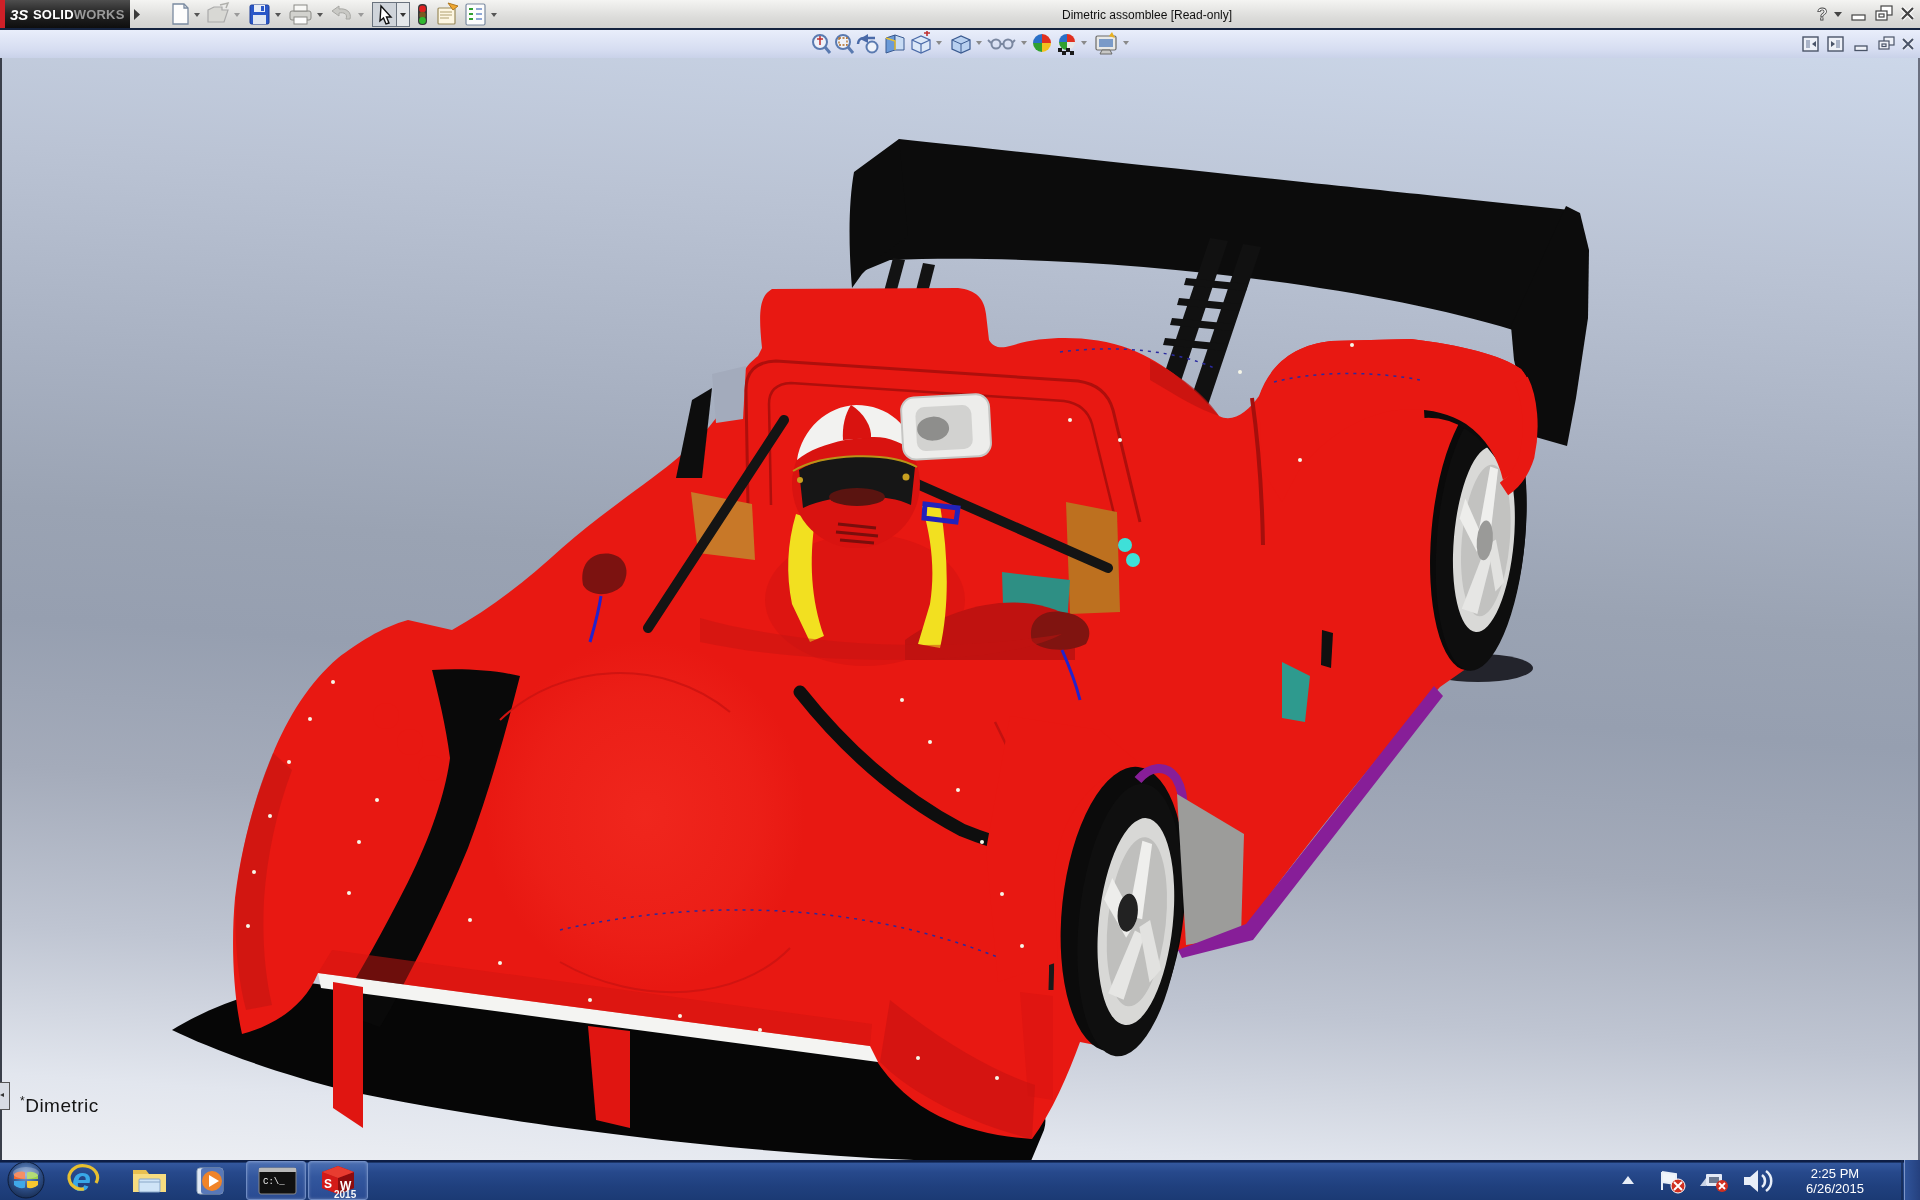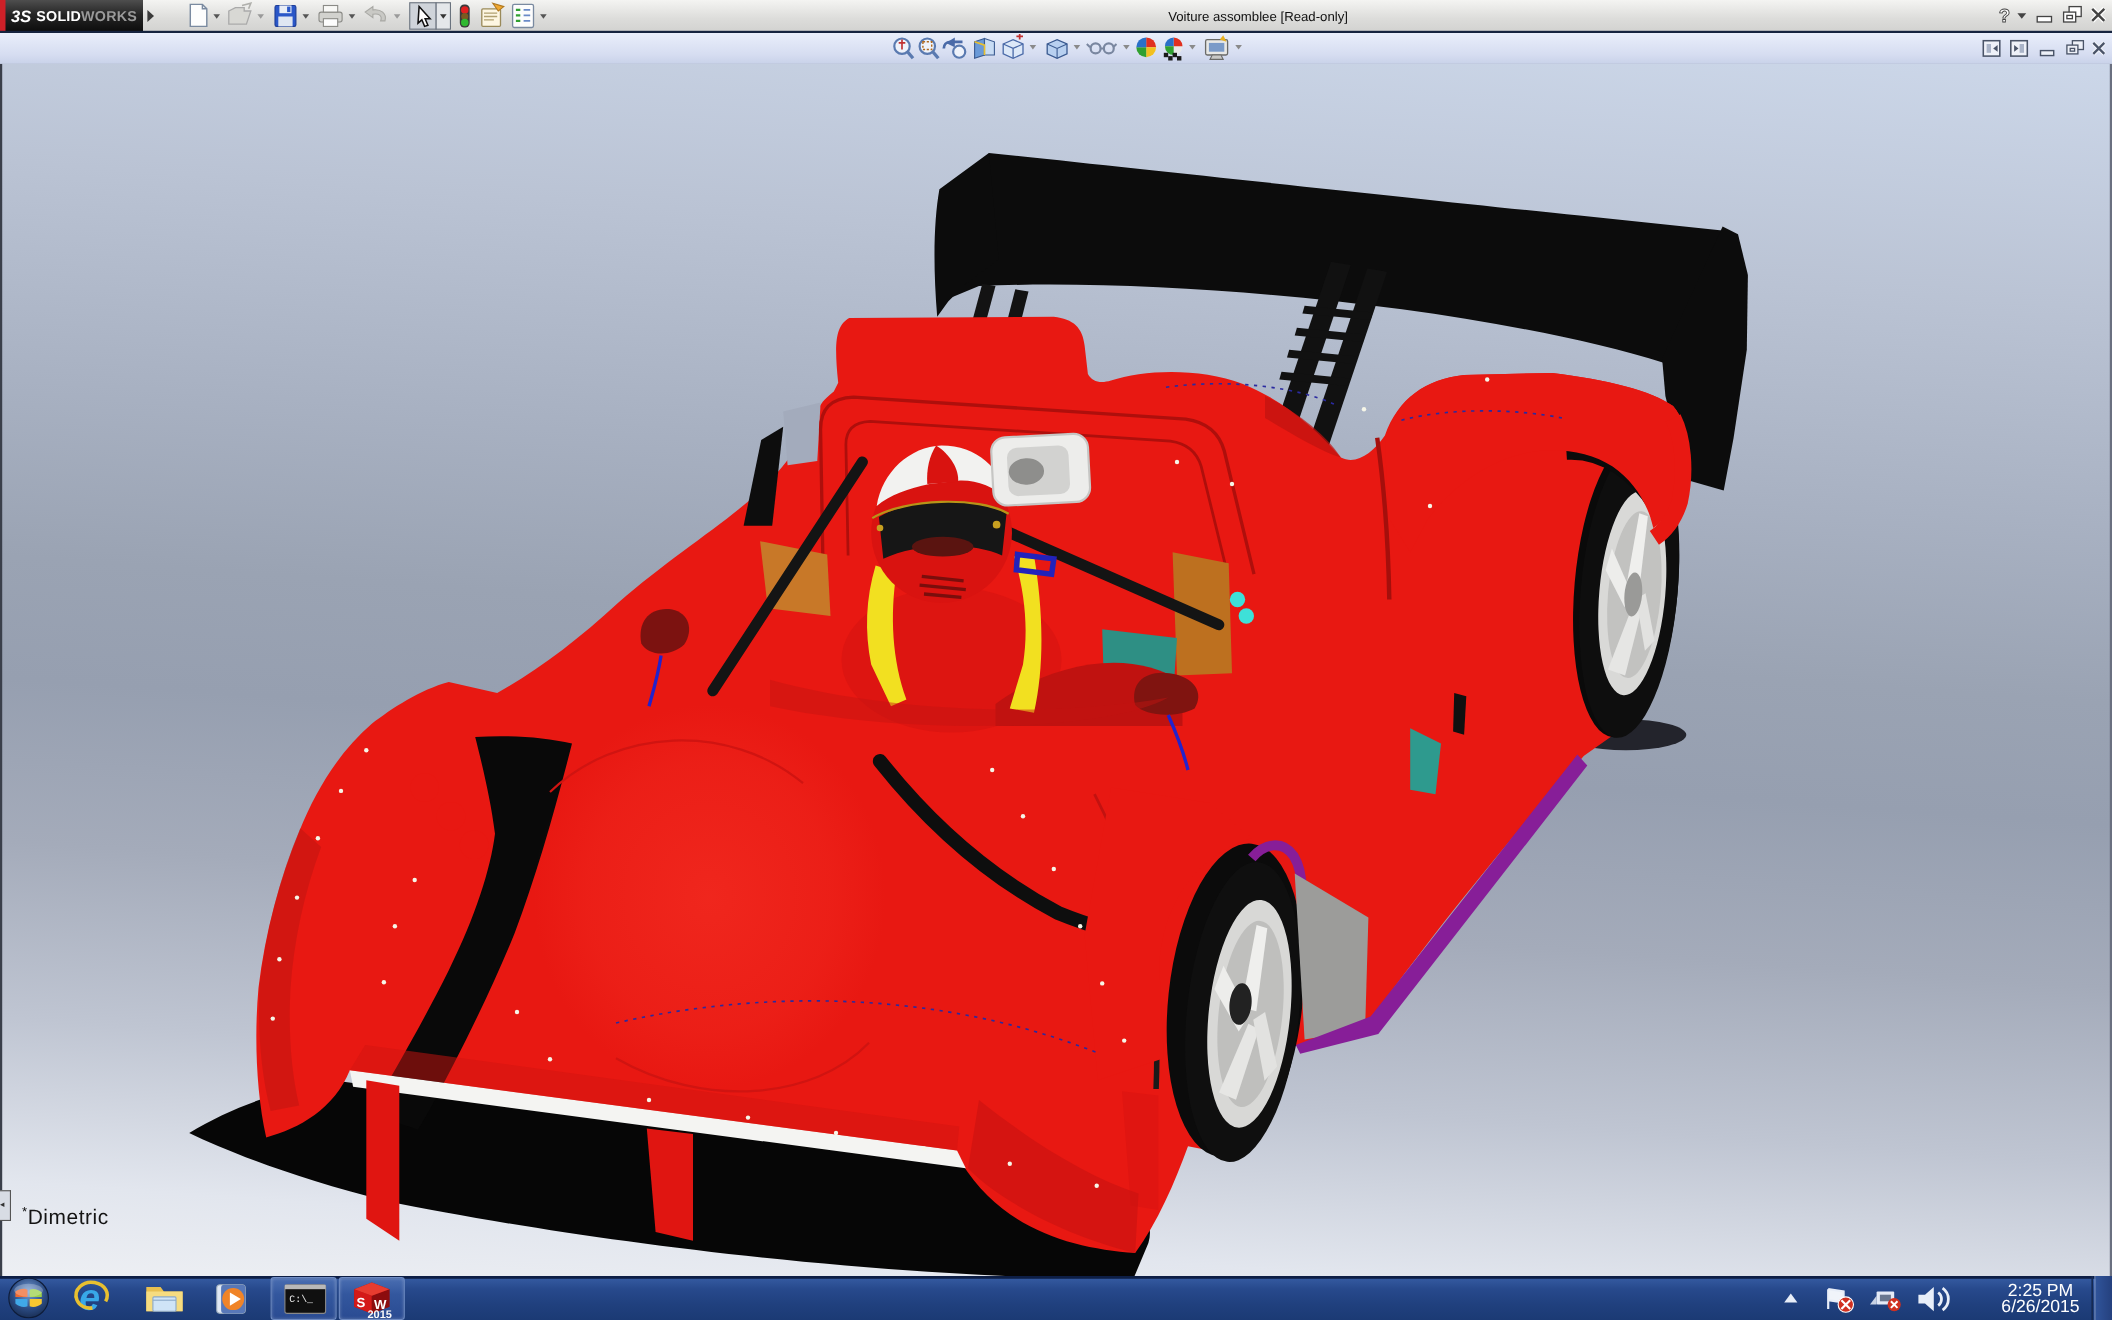--- a/index.html
+++ b/index.html
@@ -23,21 +23,21 @@
   #vpborderR{position:absolute;left:1918px;top:58px;width:2px;height:1102px;background:#6a7080;}
   #dimetric{position:absolute;left:20px;top:1094px;font-size:19px;color:#141414;letter-spacing:0.5px;}
   #dimetric sup{font-size:12px;}
   #sidetab{position:absolute;left:0px;top:1082px;width:9px;height:26px;background:#d8dce4;border:1px solid #555;border-left:none;font-size:8px;color:#333;line-height:24px;}
   
   #taskbar{position:absolute;left:0;top:1160px;width:1920px;height:40px;
     background:linear-gradient(#2d528f 0%,#27498c 12%,#2242833 0%);
     background:linear-gradient(#0d1e45 0%,#0d1e45 5%,#33589e 8%,#27498c 30%,#20407e 65%,#1b3a74 100%);}
   .tbbtn{position:absolute;top:1161px;height:37px;border-radius:3px;
     background:linear-gradient(#4a6eb2,#33579e 40%,#2a4b92);border:1px solid #6f8cc4;box-shadow:inset 0 0 3px rgba(255,255,255,.3);}
-  #traytime{position:absolute;left:1772px;top:1166px;width:126px;text-align:center;color:#fff;font-size:16px;line-height:15px;padding-left:20px;}
+  #traytime{position:absolute;left:1772px;top:1166px;width:126px;text-align:center;color:#fff;font-size:13px;line-height:15px;}
   #showdesk{position:absolute;left:1904px;top:1160px;width:16px;height:40px;
     background:linear-gradient(90deg,#30549a,#243f7c);border-left:1px solid #7c95c8;}
 </style>
 </head>
 <body>
 <div id="stage">
 
   <div id="viewport"></div>
   <svg id="carsvg" style="position:absolute;left:0;top:58px" width="1920" height="1102" viewBox="0 58 1920 1102">
     <defs>
@@ -229,21 +229,21 @@
   <div id="sidetab">◂</div>
 
   <div id="row1"></div>
   <div id="logo"></div>
   <div id="logored"></div>
   <svg id="logosvg" style="position:absolute;left:0;top:0" width="520" height="29" viewBox="0 0 520 29">
     <text x="10" y="20" font-size="15" font-weight="bold" font-style="italic" fill="#fff" font-family="Liberation Sans">3S</text>
     <text x="33" y="19" font-size="13" font-weight="bold" fill="#ffffff" font-family="Liberation Sans" letter-spacing="0.2">SOLID<tspan fill="#9a9a9a">WORKS</tspan></text>
     <path d="M134,9 L140,14.5 L134,20 Z" fill="#3a3a3a"></path>
   </svg>
-  <div id="title">Voiture assomblee [Read-only]</div>
+  <div id="title">Dimetric assomblee [Read-only]</div>
   <svg id="tb1" style="position:absolute;left:160px;top:0" width="360" height="29" viewBox="0 0 360 29">
 
     <path d="M13,4 L24,4 L28,8 L28,24 L13,24 Z" fill="#fdfdfd" stroke="#7a8aa0" stroke-width="1.3"></path>
     <path d="M24,4 L24,8 L28,8" fill="none" stroke="#7a8aa0" stroke-width="1.3"></path>
     <path d="M34,13 L40,13 L37,17 Z" fill="#555"></path>
 
     <path d="M48,10 L54,7 L62,7 L62,10 L68,10 L64,22 L48,22 Z" fill="#d8d8d4" stroke="#aaa" stroke-width="1.2"></path>
     <path d="M60,5 L68,3 L66,8" fill="none" stroke="#b0b0ac" stroke-width="1.5"></path>
     <path d="M74,13 L80,13 L77,17 Z" fill="#9a9a9a"></path>
 

